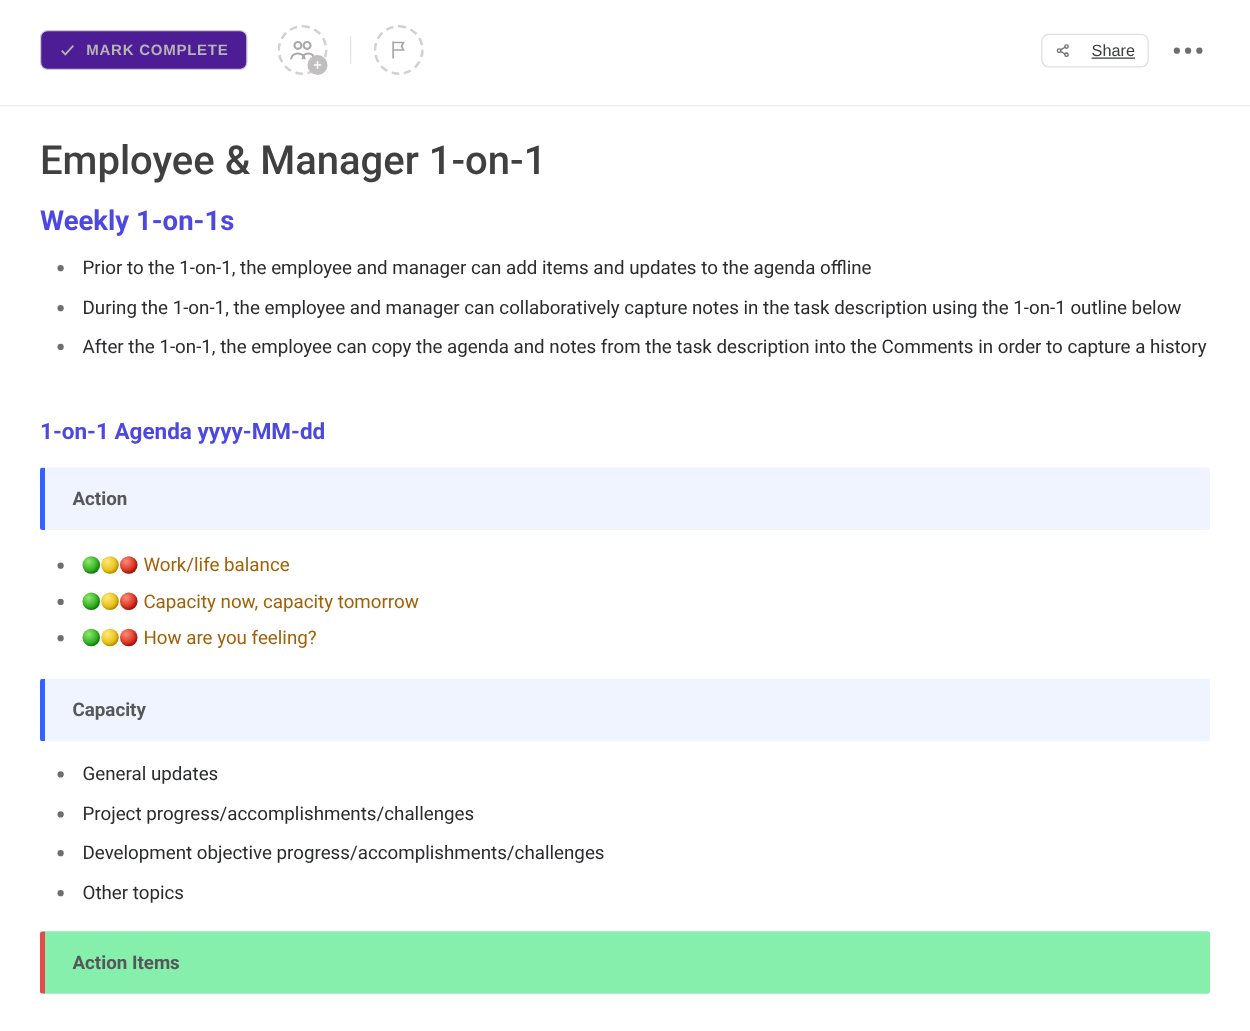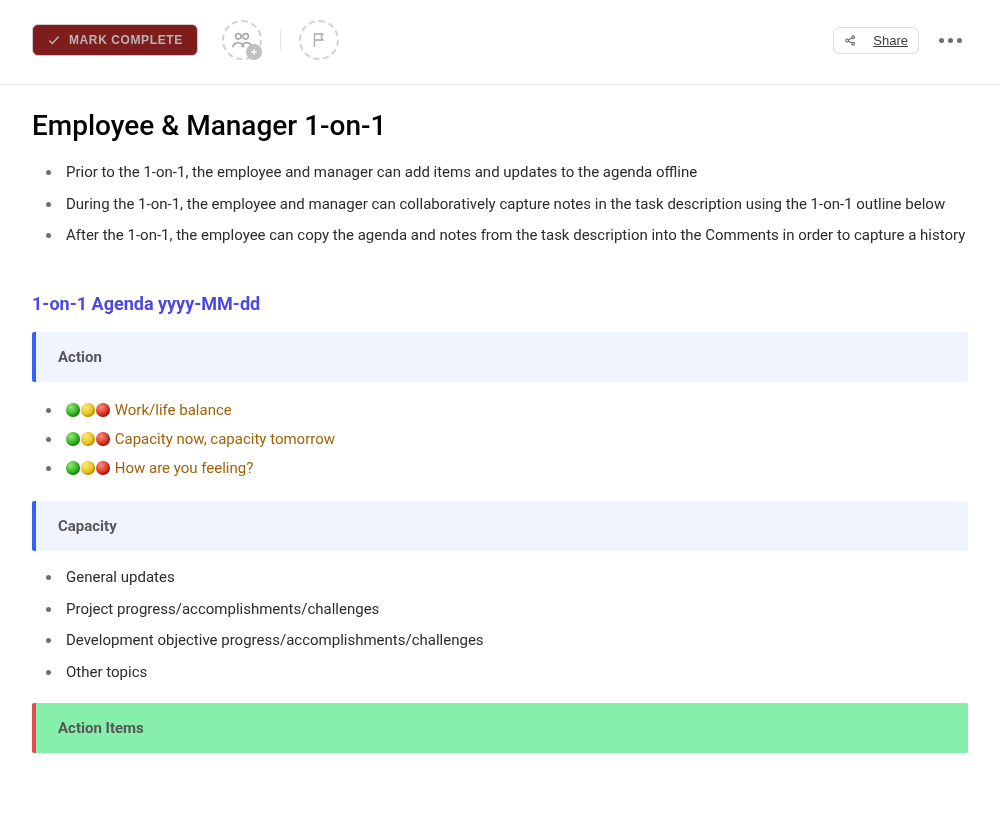--- a/index.html
+++ b/index.html
@@ -14,21 +14,21 @@
     display: flex;
     align-items: center;
     padding: 20px 32px 24px 32px;
     border-bottom: 1px solid #edeae9;
   }
   .mark-complete-btn {
     display: inline-flex;
     align-items: flex-start;
     gap: 8px;
     border: 1px solid #cfcbcb;
-    background: #7f1d1d;
+    background: #4c1d95;
     border-radius: 6px;
     padding: 8px 14px;
     color: #b7b4b4;
     font-size: 12px;
     font-weight: 600;
     letter-spacing: 0.6px;
     cursor: pointer;
   }
   .mark-complete-btn svg { stroke: #b7b4b4; }
   .icon-circ {
@@ -72,23 +72,23 @@
     margin-left: 14px;
     display: inline-flex; align-items: center; gap: 4px;
     cursor: pointer;
     padding: 6px;
   }
   .more-btn span {
     width: 5px; height: 5px; border-radius: 50%; background: #6d6e6f;
   }
   .content { padding: 16px 32px 40px 32px; }
   .page-title {
-    font-size: 28px;
+    font-size: 32px;
     font-weight: 500;
-    color: #000000;
+    color: #404040;
     margin: 8px 0 18px 0;
   }
   .section-heading {
     font-size: 22px;
     font-weight: 700;
     color: #4d48e0;
     margin: 16px 0 12px 0;
   }
   .section-heading.sub {
     font-size: 18px;
@@ -190,20 +190,21 @@
   <div class="more-btn">
     <span></span>
     <span></span>
     <span></span>
   </div>
 </div>
 
 <div class="content">
   <h1 class="page-title">Employee &amp; Manager 1-on-1</h1>
 
+  <h2 class="section-heading">Weekly 1-on-1s</h2>
   <ul class="doc-list">
       <li>Prior to the 1-on-1, the employee and manager can add items and updates to the agenda offline</li>
       <li>During the 1-on-1, the employee and manager can collaboratively capture notes in the task description using the 1-on-1 outline below</li>
       <li>After the 1-on-1, the employee can copy the agenda and notes from the task description into the Comments in order to capture a history</li>
     </ul>
 
   <h2 class="section-heading sub">1-on-1 Agenda yyyy-MM-dd</h2>
 
   <div>
       <div class="block-header blue">Action</div>

